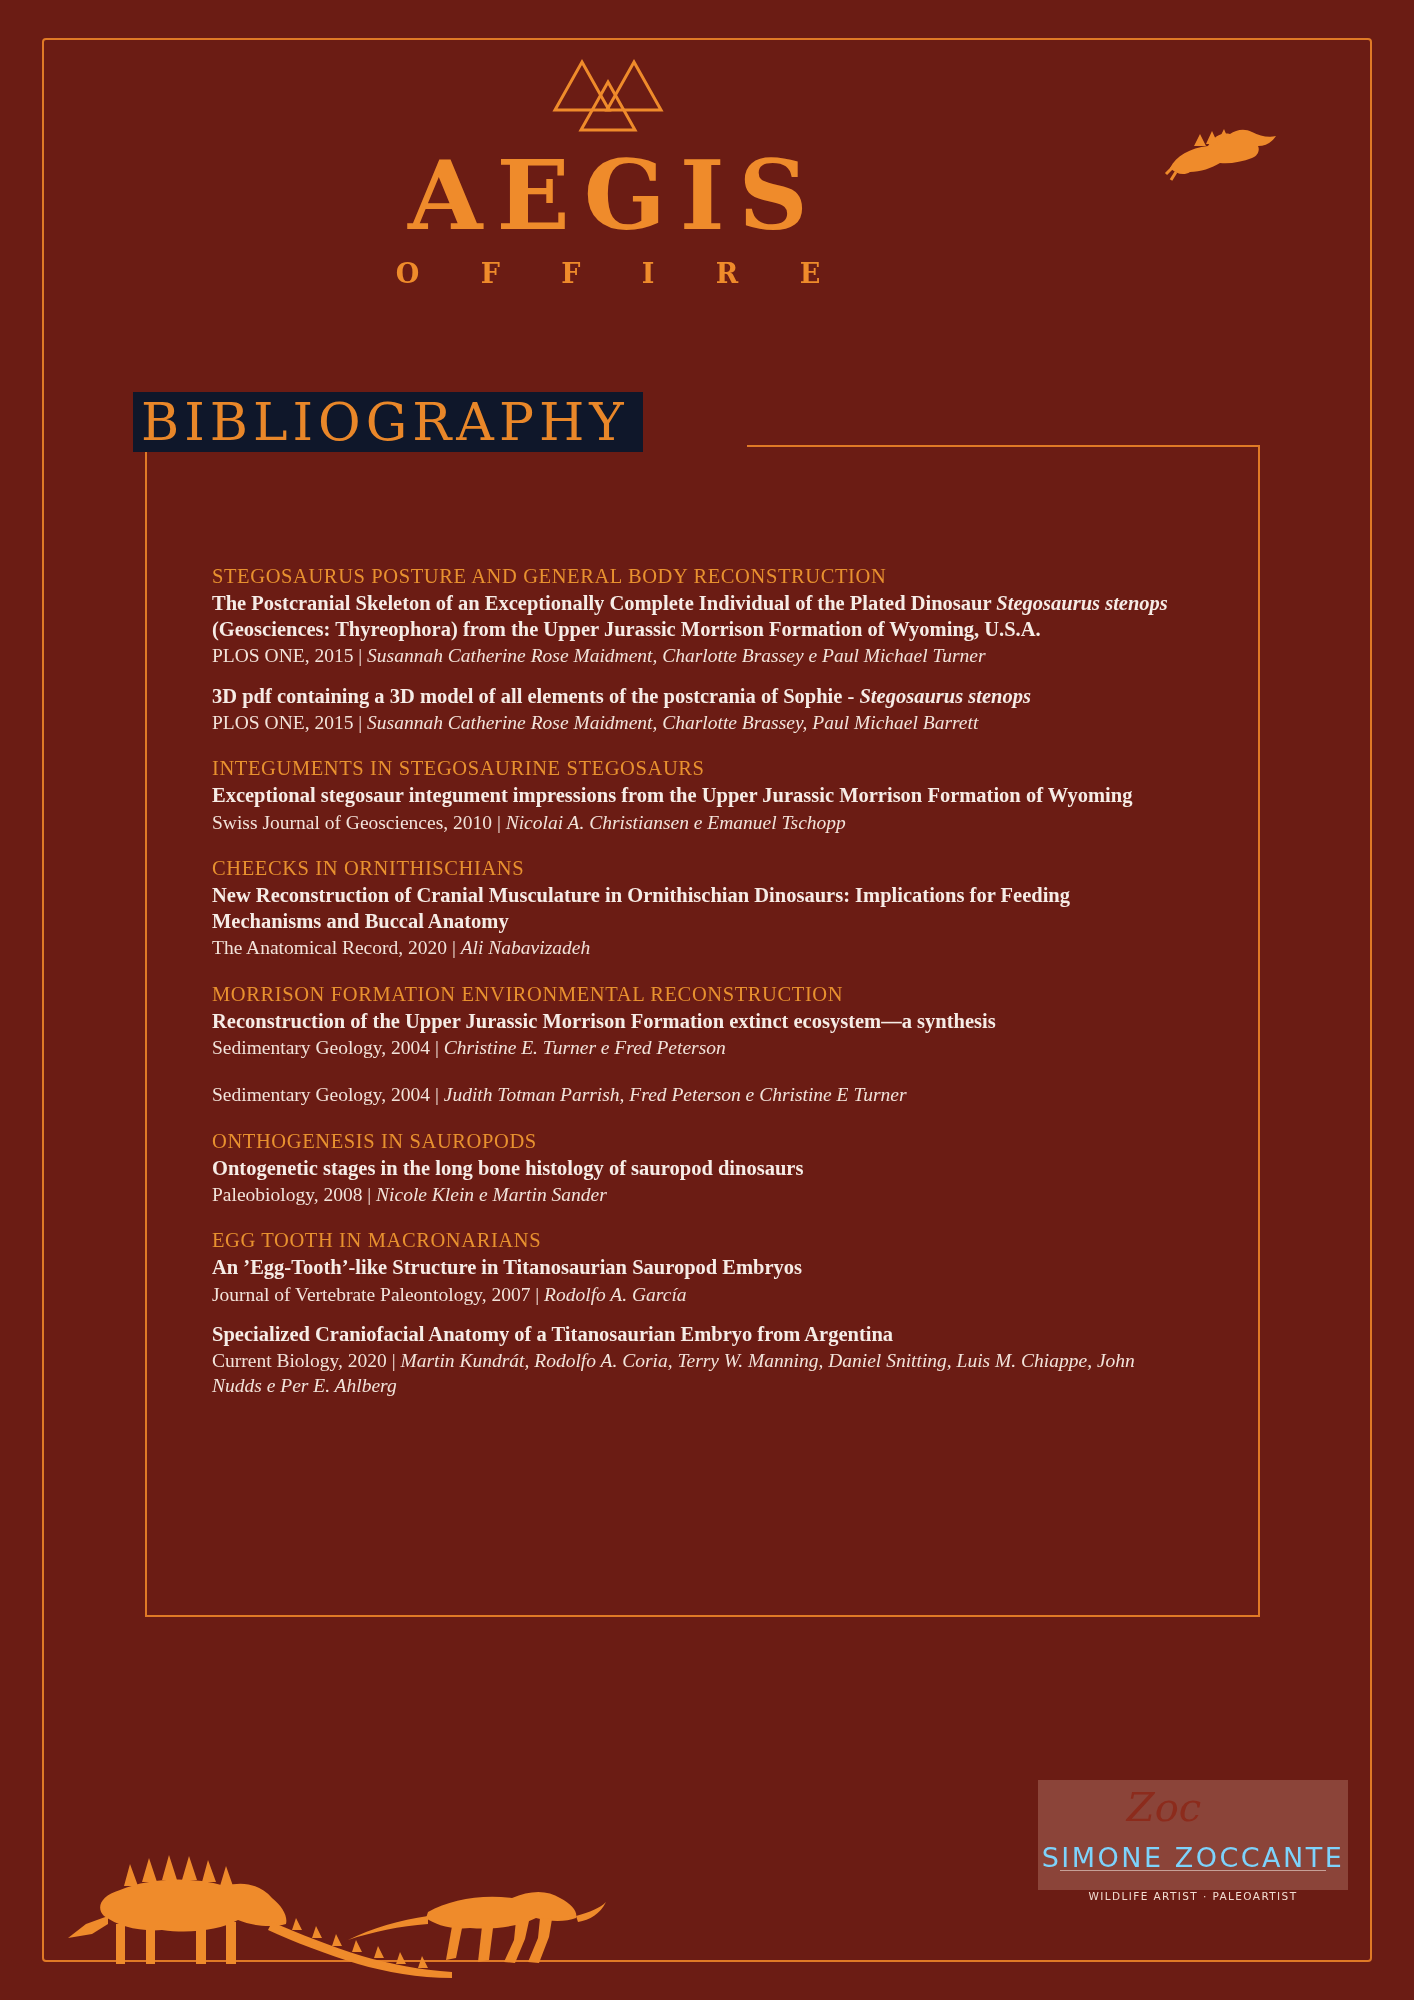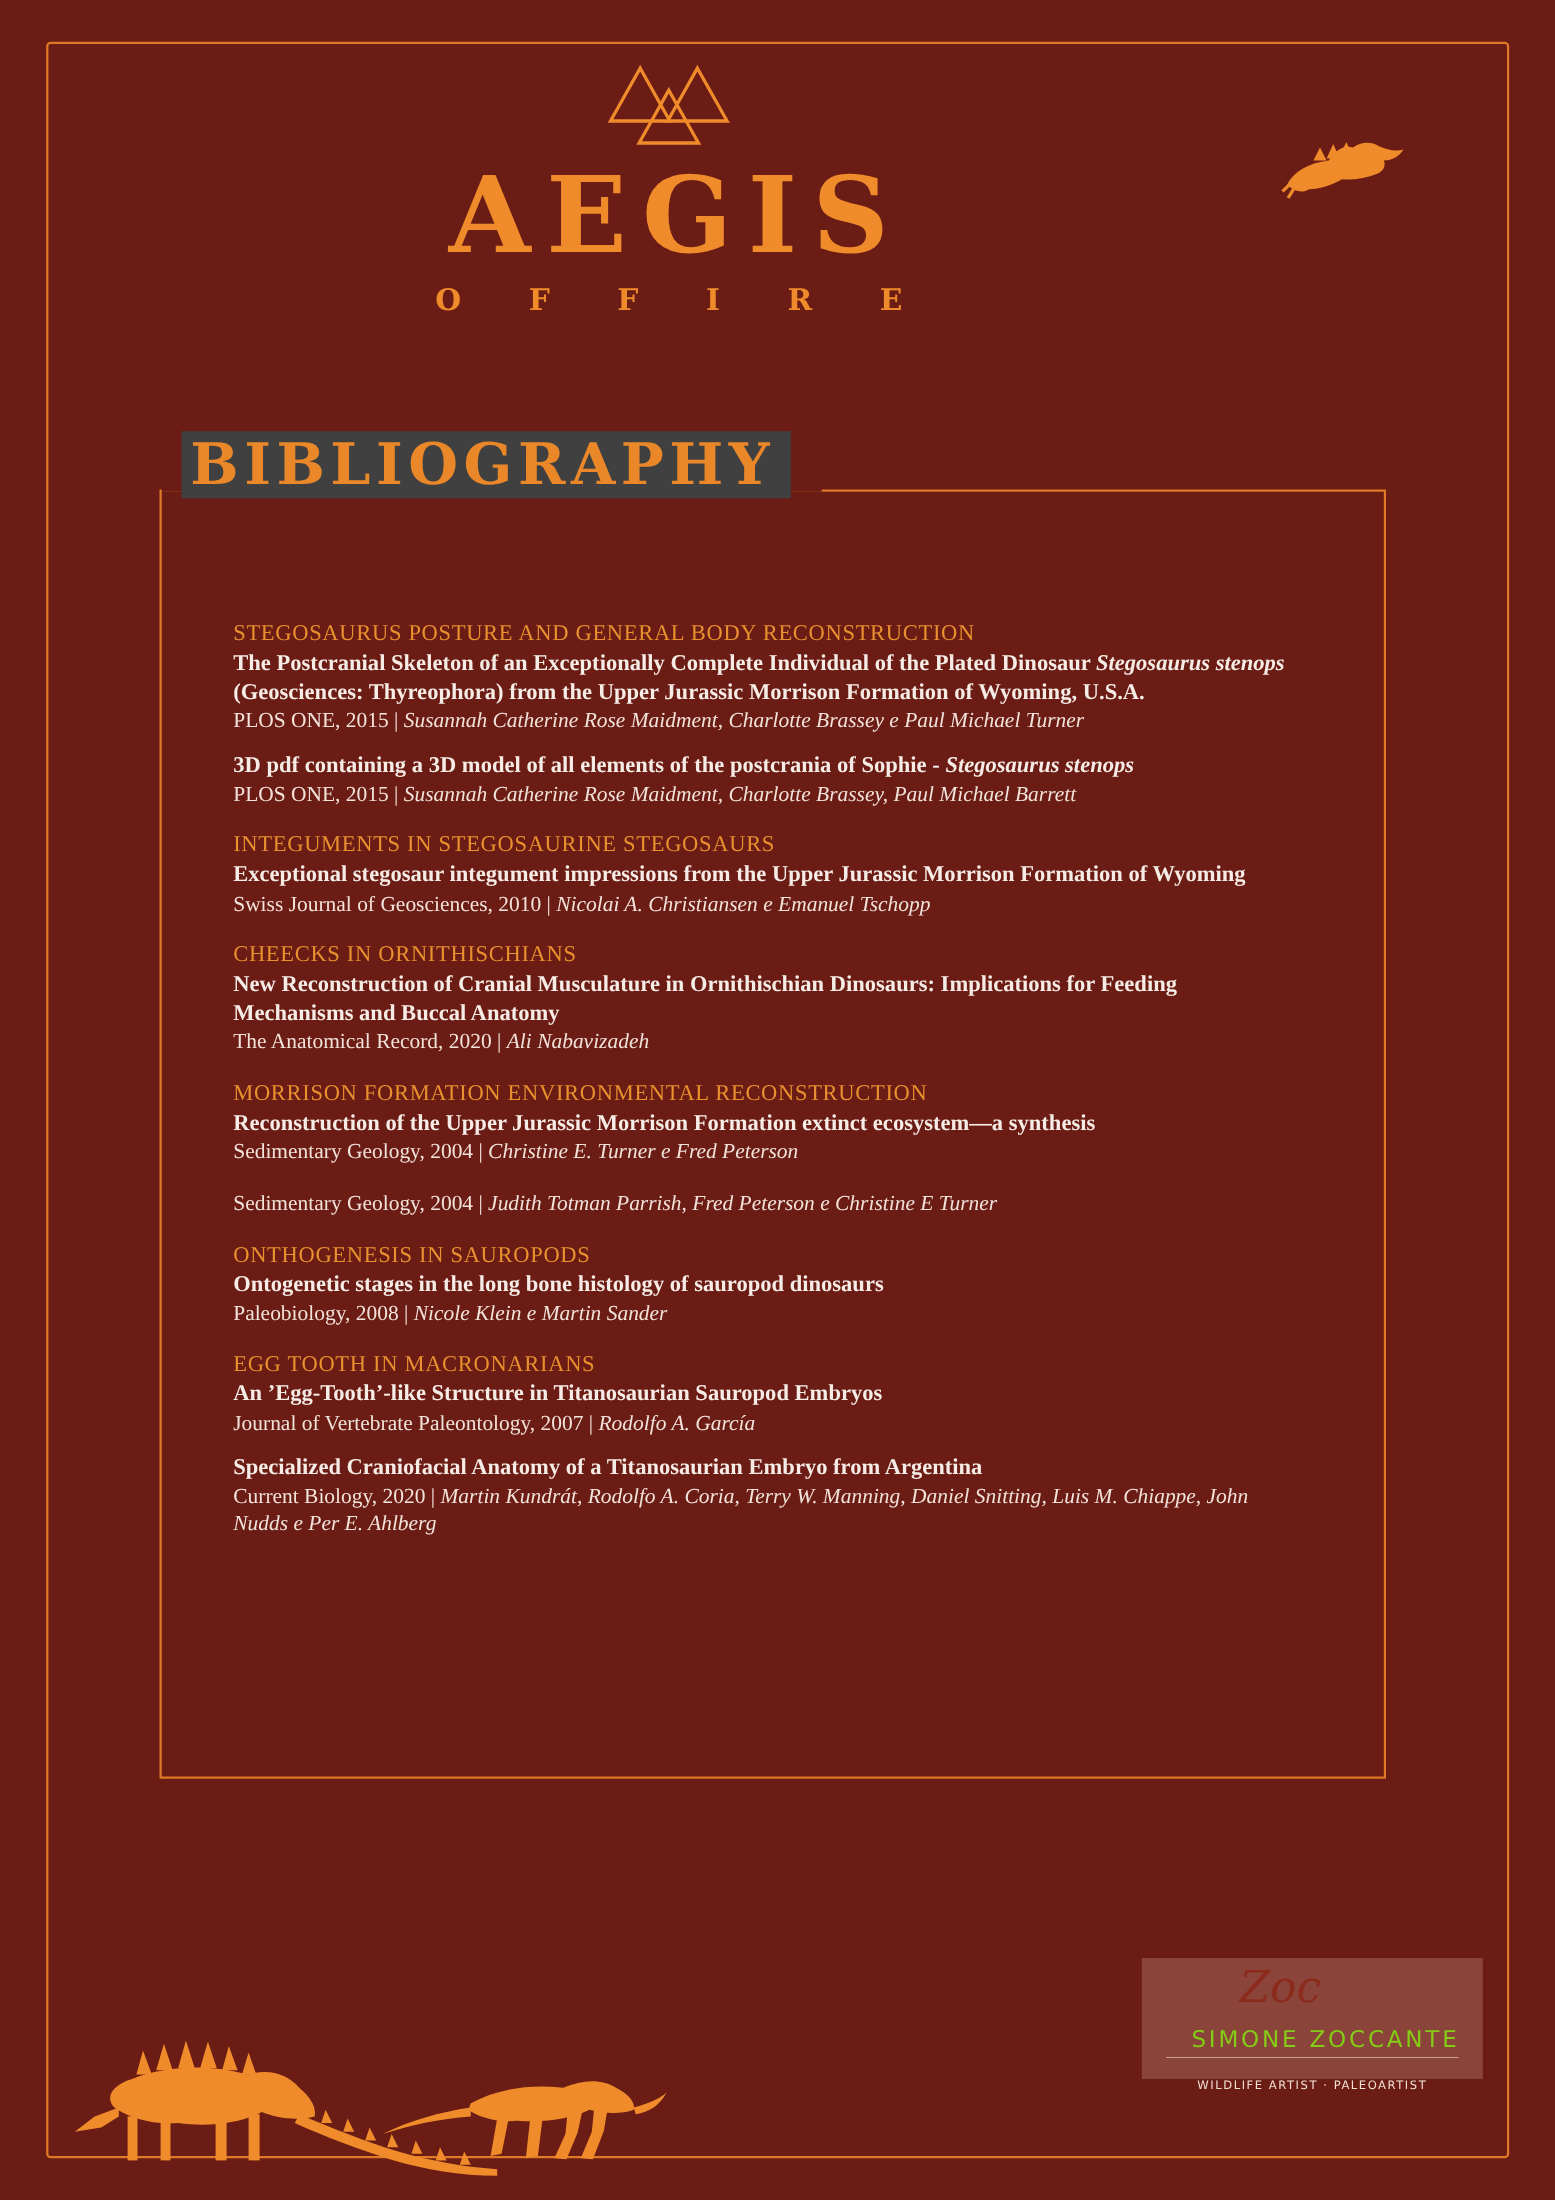--- a/index.html
+++ b/index.html
@@ -64,28 +64,27 @@
     left: 770px;
     top: -22px;
   }
 
   
   .biblio-heading {
     position: absolute;
     left: 133px;
     top: 392px;
     font-family: "DejaVu Serif", serif;
-    font-weight: bold;
+    font-weight: normal;
     font-size: 52px;
     letter-spacing: 5px;
     color: #e98729;
     z-index: 3;
-    background: #404040;
+    background: #0f172a;
     padding: 0 14px 0 8px;
-    margin-left: 32px;
   }
   .biblio-frame {
     position: absolute;
     left: 145px;
     top: 445px;
     width: 1115px;
     height: 1172px;
     border: 2px solid #e07a26;
     box-sizing: border-box;
     z-index: 1;
@@ -163,26 +162,26 @@
     position: absolute;
     left: 0; top: 4px; width: 252px;
     text-align: center;
     font-family: "DejaVu Serif", serif;
     font-style: italic;
     font-size: 40px;
     color: #8c2b1c;
   }
   .sig-name {
     position: absolute;
-    left: 12px; top: 62px; width: 310px;
+    left: 0; top: 62px; width: 310px;
     text-align: center;
     font-family: "DejaVu Sans", sans-serif;
-    font-size: 21px;
+    font-size: 27px;
     letter-spacing: 2.5px;
-    color: #84cc16;
+    color: #7dd3fc;
   }
   .sig-role {
     position: absolute;
     left: 22px; top: 90px; width: 266px;
     text-align: center;
     font-family: "DejaVu Sans", sans-serif;
     font-size: 10.5px;
     letter-spacing: 1.4px;
     color: #f2ded3;
     border-top: 1px solid rgba(247,236,230,0.55);

